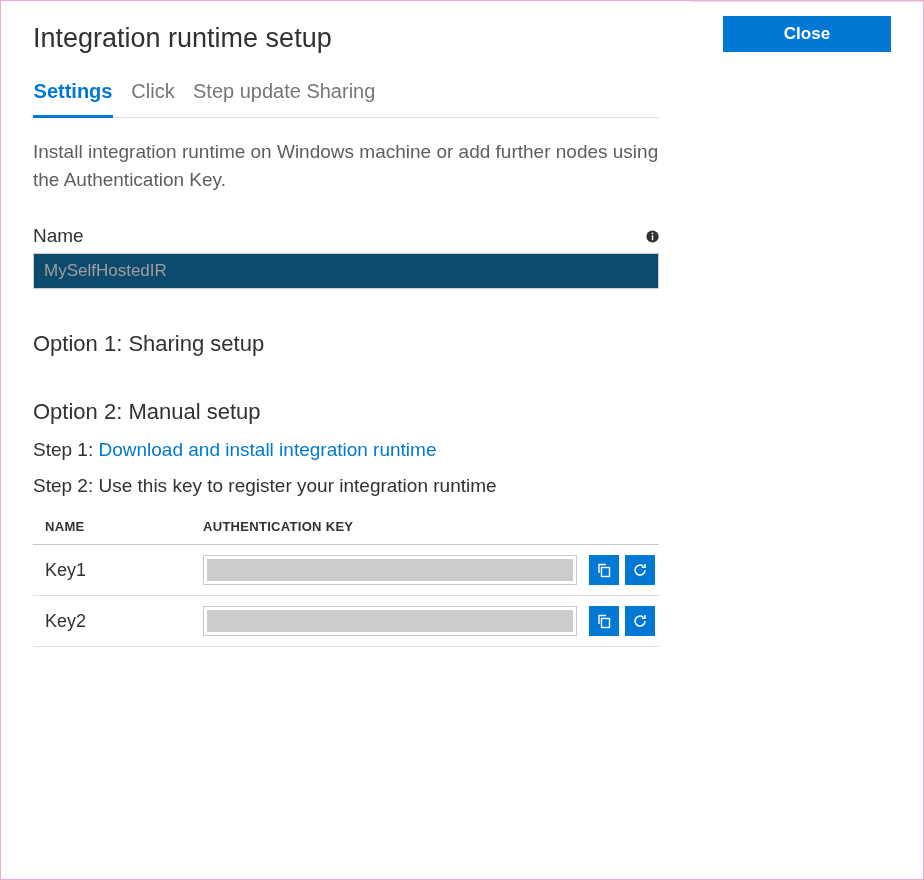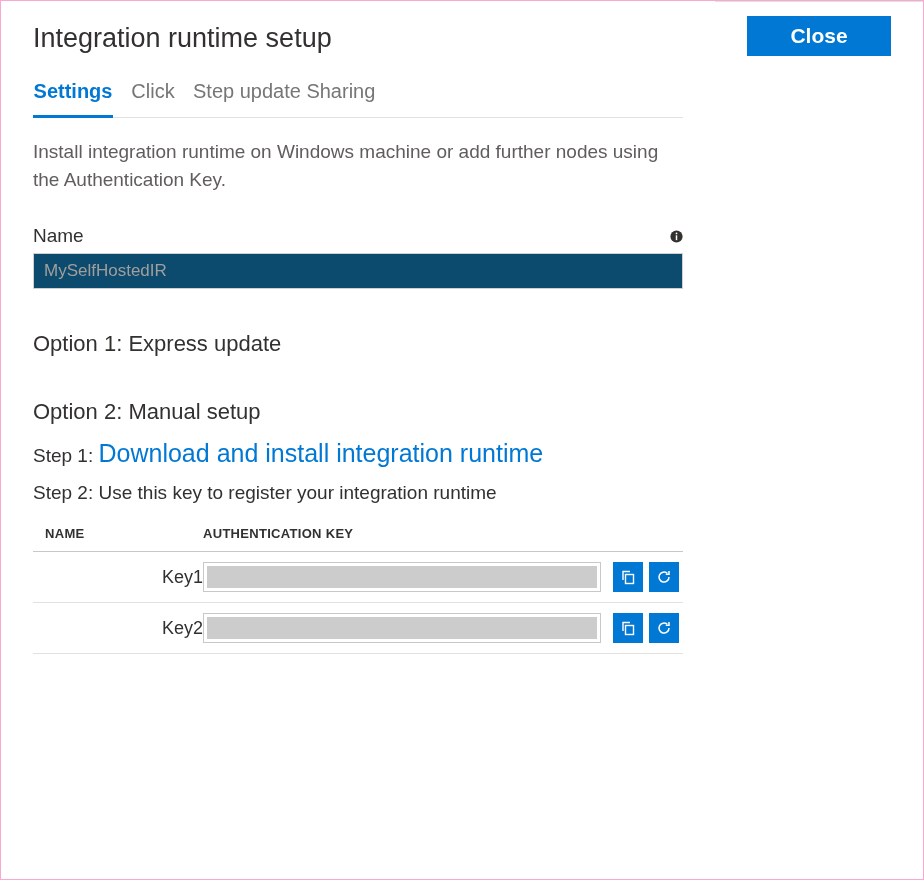--- a/index.html
+++ b/index.html
@@ -98,21 +98,21 @@
     color: #0078d4;
     font-size: 19px;
     text-decoration: none;
     cursor: pointer;
   }
   .step {
     font-size: 19px;
     color: #323130;
     margin: 14px 0 10px 0;
   }
-  .step .link { font-size: 25px; margin-top: 45px; }
+  .step .link { font-size: 19px; margin-top: 45px; }
   .key-table {
     margin-top: 22px;
     width: 100%;
   }
   .kt-head {
     display: flex;
     border-bottom: 1px solid #c8c8c8;
     padding-bottom: 10px;
   }
   .kt-col-name {
@@ -134,21 +134,20 @@
     display: flex;
     align-items: center;
     border-bottom: 1px solid #e1e1e1;
     padding: 10px 0;
   }
   .kt-name {
     width: 170px;
     font-size: 18px;
     color: #323130;
     padding-left: 12px;
-    text-align: right;
   }
   .kt-key {
     flex: 1;
     padding-right: 12px;
   }
   .masked {
     width: 100%;
     height: 30px;
     border: 1px solid #c8c8c8;
     padding: 3px;
@@ -172,24 +171,24 @@
     align-items: center;
     justify-content: center;
     cursor: pointer;
     color: #ffffff;
   }
   .icon-btn svg { display: block; }
   .close-btn {
     background: #0078d4;
     color: #ffffff;
     border: none;
-    font-size: 21px;
+    font-size: 17px;
     font-weight: 600;
     padding: 8px 0;
-    width: 144px;
+    width: 168px;
     cursor: pointer;
   }
 </style>
 </head>
 <body>
 
 <div class="panel">
   <div class="content">
 
     <h1 class="title">Integration runtime setup</h1>
@@ -208,21 +207,21 @@
       <span class="info-icon">
         <svg width="13" height="13" viewBox="0 0 16 16" fill="#323130">
             <circle cx="8" cy="8" r="7.5" fill="#323130"></circle>
             <rect x="7.1" y="6.5" width="1.8" height="6" fill="#fff"></rect>
             <circle cx="8" cy="4.2" r="1.1" fill="#fff"></circle>
           </svg>
       </span>
     </div>
     <input class="text-input" type="text" readonly="" value="MySelfHostedIR" style="">
 
-    <div class="section-h">Option 1: Express update</div>
+    <div class="section-h">Option 1: Sharing setup</div>
 
     <div class="section-h">Option 2: Manual setup</div>
 
     <div class="step">
       <span>Step 1:  </span><a class="link">Download and install integration runtime</a>
     </div>
 
     <div class="step">Step 2: Use this key to register your integration runtime</div>
 
     <div class="key-table">

